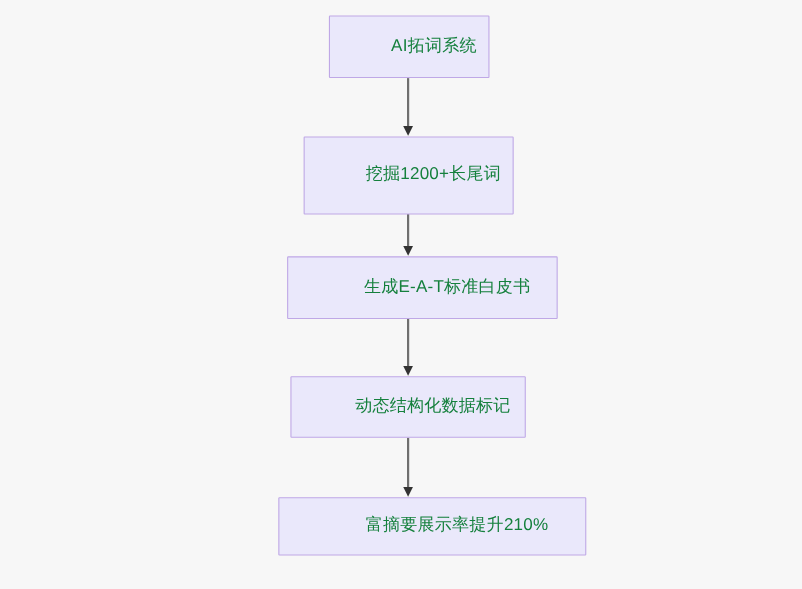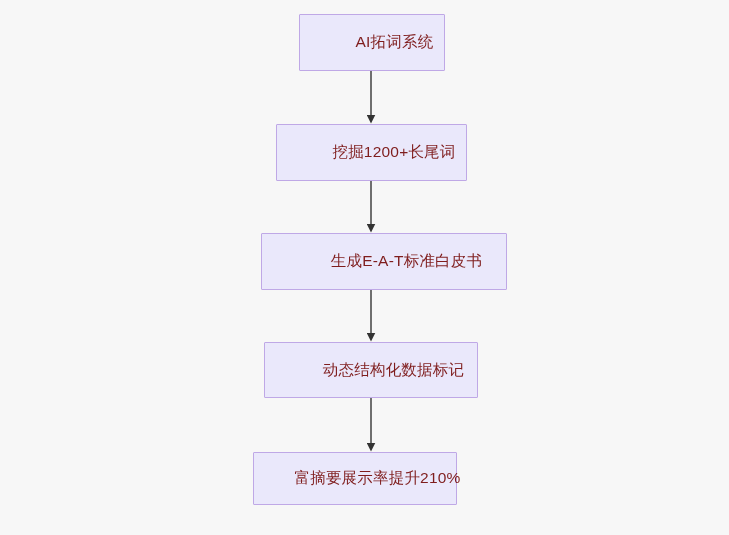--- a/index.html
+++ b/index.html
@@ -30,21 +30,21 @@
   }
   .node {
     position: absolute;
     box-sizing: border-box;
     background: #eae8fb;
     border: 1.6px solid #bfa8e6;
     border-radius: 1px;
     display: flex;
     align-items: center;
     justify-content: center;
-    color: #7f1d1d;
+    color: #15803d;
     font-size: 15.5px;
     line-height: 1.2;
     letter-spacing: 0.2px;
     white-space: nowrap;
     font-family: "Liberation Sans", "DejaVu Sans", sans-serif;
     padding-left: 45px;
   }
   .node-label {
     display: block;
     text-align: center;
@@ -64,29 +64,29 @@
     <line x1="371" y1="71" x2="371" y2="115.5" stroke="#6f6f6f" stroke-width="2" marker-end="url(#arrowhead)"></line>
     <line x1="371" y1="181" x2="371" y2="224.5" stroke="#6f6f6f" stroke-width="2" marker-end="url(#arrowhead)"></line>
     <line x1="371" y1="290" x2="371" y2="333.5" stroke="#6f6f6f" stroke-width="2" marker-end="url(#arrowhead)"></line>
     <line x1="371" y1="398" x2="371" y2="443.5" stroke="#6f6f6f" stroke-width="2" marker-end="url(#arrowhead)"></line>
   </svg>
 
   <div class="node" style="left:299px; top:14px; width:146px; height:57px;">
     <span class="node-label">AI拓词系统</span>
   </div>
 
-  <div class="node" style="left:276px; top:124px; width:191px; height:57px;">
+  <div class="node" style="left:276px; top:124px; width:191px; height:71px;">
     <span class="node-label">挖掘1200+长尾词</span>
   </div>
 
   <div class="node" style="left:261px; top:233px; width:246px; height:57px;">
     <span class="node-label">生成E-A-T标准白皮书</span>
   </div>
 
   <div class="node" style="left:264px; top:342px; width:214px; height:56px;align-items:center;">
     <span class="node-label">动态结构化数据标记</span>
   </div>
 
-  <div class="node" style="left:253px; top:452px; width:204px; height:53px;">
+  <div class="node" style="left:253px; top:452px; width:280px; height:53px;">
     <span class="node-label">富摘要展示率提升210%</span>
   </div>
 
 </div>
 
 </body></html>

